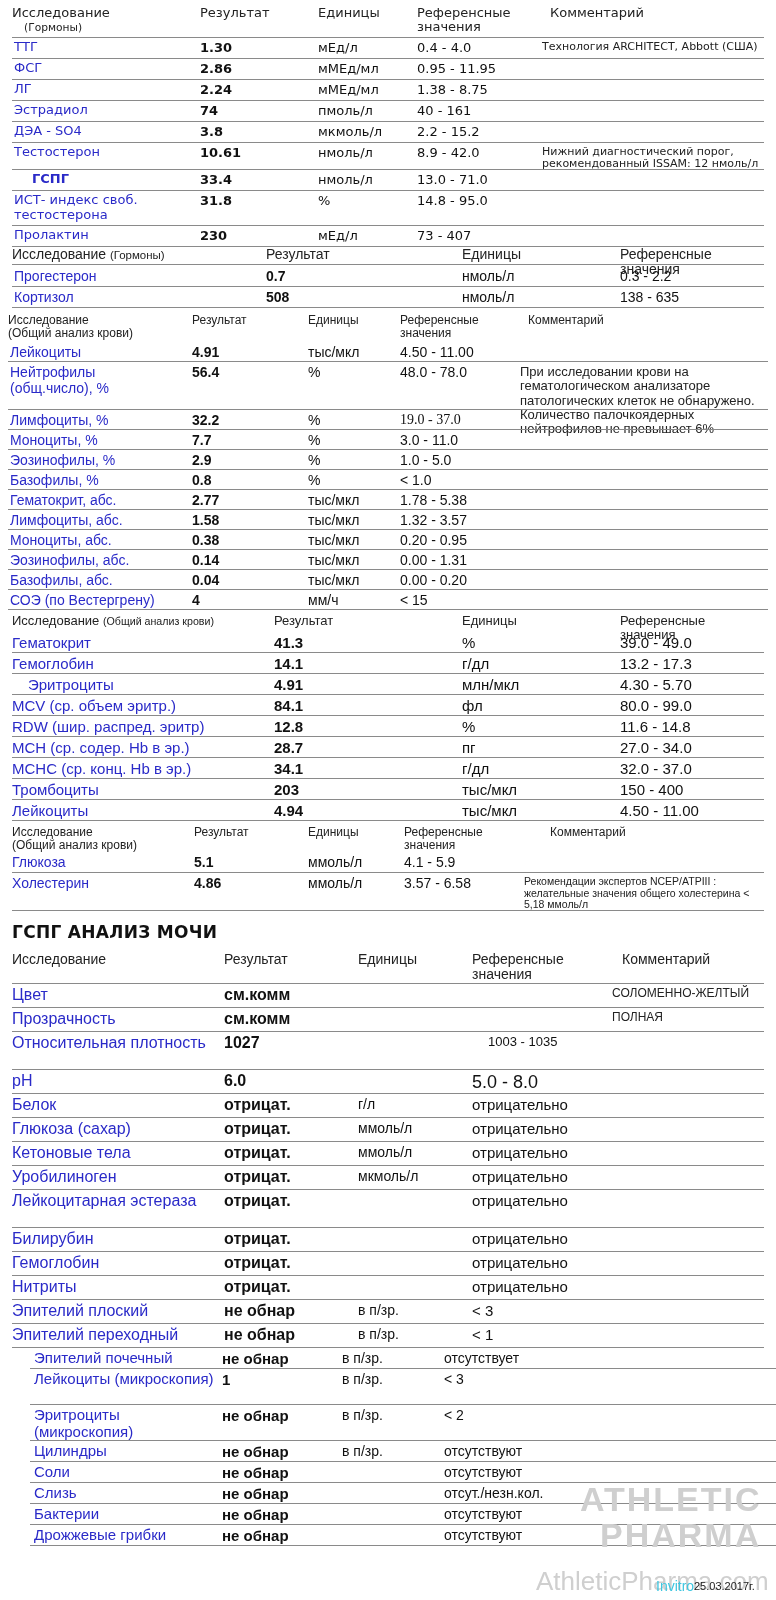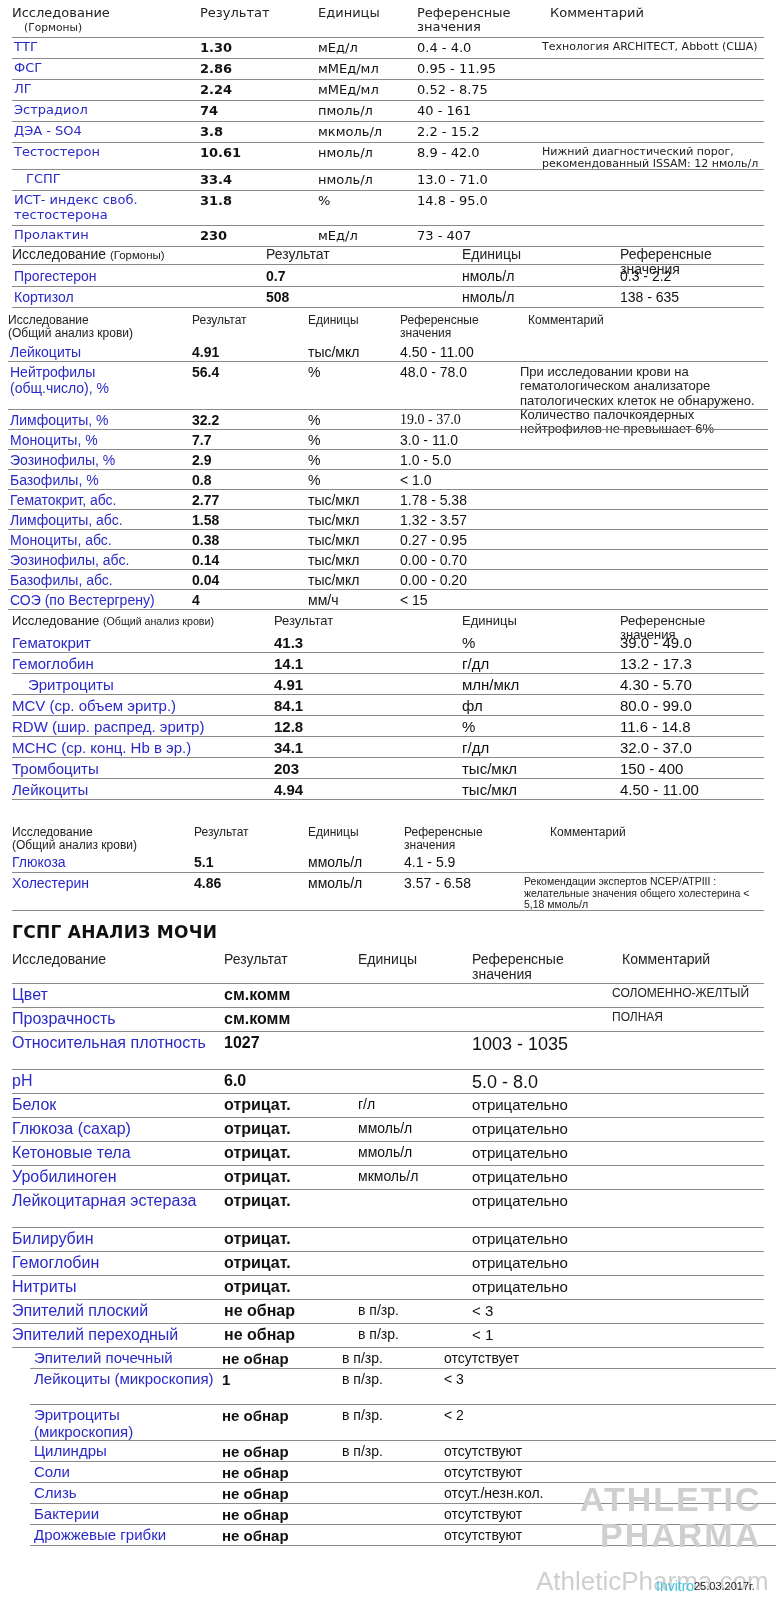--- a/index.html
+++ b/index.html
@@ -42,21 +42,21 @@
         <div class="cell name" style="left: 2px; width: 180px; white-space: normal; line-height: 1.15;">ФСГ</div>
         <div class="cell res" style="left: 188px;">2.86</div>
         <div class="cell" style="left: 306px;">мМЕд/мл</div>
         <div class="cell" style="left: 405px;">0.95 - 11.95</div>
         <div class="comment" style="left: 530px; width: 222px; white-space: normal; line-height: 1.1; font-size: 11px;"></div>
       </div>
       <div class="row" style="height: 21px;">
         <div class="cell name" style="left: 2px; width: 180px; white-space: normal; line-height: 1.15;">ЛГ</div>
         <div class="cell res" style="left: 188px;">2.24</div>
         <div class="cell" style="left: 306px;">мМЕд/мл</div>
-        <div class="cell" style="left: 405px;">0.52 - 8.75</div>
+        <div class="cell" style="left: 405px;">1.38 - 8.75</div>
         <div class="comment" style="left: 530px; width: 222px; white-space: normal; line-height: 1.1; font-size: 11px;"></div>
       </div>
       <div class="row" style="height: 21px;">
         <div class="cell name" style="left: 2px; width: 180px; white-space: normal; line-height: 1.15;">Эстрадиол</div>
         <div class="cell res" style="left: 188px;">74</div>
         <div class="cell" style="left: 306px;">пмоль/л</div>
         <div class="cell" style="left: 405px;">40 - 161</div>
         <div class="comment" style="left: 530px; width: 222px; white-space: normal; line-height: 1.1; font-size: 11px;"></div>
       </div>
       <div class="row" style="height: 21px;">
@@ -67,21 +67,21 @@
         <div class="comment" style="left: 530px; width: 222px; white-space: normal; line-height: 1.1; font-size: 11px;"></div>
       </div>
       <div class="row" style="height: 27px;">
         <div class="cell name" style="left: 2px; width: 180px; white-space: normal; line-height: 1.15;">Тестостерон</div>
         <div class="cell res" style="left: 188px;">10.61</div>
         <div class="cell" style="left: 306px;">нмоль/л</div>
         <div class="cell" style="left: 405px;">8.9 - 42.0</div>
         <div class="comment" style="left: 530px; width: 222px; white-space: normal; line-height: 1.1; font-size: 11px;">Нижний диагностический порог, рекомендованный ISSAM: 12 нмоль/л</div>
       </div>
       <div class="row" style="height: 21px;">
-        <div class="cell name" style="left: 14px; width: 180px; white-space: normal; line-height: 1.15;">ГСПГ</div>
+        <div class="cell name" style="left: 20px; width: 180px; white-space: normal; line-height: 1.15; font-weight: bold;">ГСПГ</div>
         <div class="cell res" style="left: 188px;">33.4</div>
         <div class="cell" style="left: 306px;">нмоль/л</div>
         <div class="cell" style="left: 405px;">13.0 - 71.0</div>
         <div class="comment" style="left: 530px; width: 222px; white-space: normal; line-height: 1.1; font-size: 11px;"></div>
       </div>
       <div class="row" style="height: 35px;">
         <div class="cell name" style="left: 2px; width: 180px; white-space: normal; line-height: 1.15;">ИСТ- индекс своб. тестостерона</div>
         <div class="cell res" style="left: 188px;">31.8</div>
         <div class="cell" style="left: 306px;">%</div>
         <div class="cell" style="left: 405px;">14.8 - 95.0</div>
@@ -182,28 +182,28 @@
         <div class="cell name" style="left: 2px; width: 170px; white-space: normal; line-height: 1.15;">Лимфоциты, абс.</div>
         <div class="cell res" style="left: 184px;">1.58</div>
         <div class="cell" style="left: 300px;">тыс/мкл</div>
         <div class="cell" style="left: 392px;">1.32 - 3.57</div>
         <div class="comment" style="left: 512px; width: 248px; white-space: normal; line-height: 1.1; font-size: 11px;"></div>
       </div>
       <div class="row" style="height: 20px;">
         <div class="cell name" style="left: 2px; width: 170px; white-space: normal; line-height: 1.15;">Моноциты, абс.</div>
         <div class="cell res" style="left: 184px;">0.38</div>
         <div class="cell" style="left: 300px;">тыс/мкл</div>
-        <div class="cell" style="left: 392px;">0.27 - 0.95</div>
+        <div class="cell" style="left: 392px;">0.20 - 0.95</div>
         <div class="comment" style="left: 512px; width: 248px; white-space: normal; line-height: 1.1; font-size: 11px;"></div>
       </div>
       <div class="row" style="height: 20px;">
         <div class="cell name" style="left: 2px; width: 170px; white-space: normal; line-height: 1.15;">Эозинофилы, абс.</div>
         <div class="cell res" style="left: 184px;">0.14</div>
         <div class="cell" style="left: 300px;">тыс/мкл</div>
-        <div class="cell" style="left: 392px;">0.00 - 0.70</div>
+        <div class="cell" style="left: 392px;">0.00 - 1.31</div>
         <div class="comment" style="left: 512px; width: 248px; white-space: normal; line-height: 1.1; font-size: 11px;"></div>
       </div>
       <div class="row" style="height: 20px;">
         <div class="cell name" style="left: 2px; width: 170px; white-space: normal; line-height: 1.15;">Базофилы, абс.</div>
         <div class="cell res" style="left: 184px;">0.04</div>
         <div class="cell" style="left: 300px;">тыс/мкл</div>
         <div class="cell" style="left: 392px;">0.00 - 0.20</div>
         <div class="comment" style="left: 512px; width: 248px; white-space: normal; line-height: 1.1; font-size: 11px;"></div>
       </div>
       <div class="row" style="height: 20px;">
@@ -246,20 +246,26 @@
         <div class="cell name" style="left: 0px;">MCV (ср. объем эритр.)</div>
         <div class="cell res" style="left: 262px;">84.1</div>
         <div class="cell" style="left: 450px;">фл</div>
         <div class="cell" style="left: 608px;">80.0 - 99.0</div>
       </div>
       <div class="row" style="height: 21px;">
         <div class="cell name" style="left: 0px;">RDW (шир. распред. эритр)</div>
         <div class="cell res" style="left: 262px;">12.8</div>
         <div class="cell" style="left: 450px;">%</div>
         <div class="cell" style="left: 608px;">11.6 - 14.8</div>
+      </div>
+      <div class="row" style="height: 21px;">
+        <div class="cell name" style="left: 0px;">MCH (ср. содер. Hb в эр.)</div>
+        <div class="cell res" style="left: 262px;">28.7</div>
+        <div class="cell" style="left: 450px;">пг</div>
+        <div class="cell" style="left: 608px;">27.0 - 34.0</div>
       </div>
       <div class="row" style="height: 21px;">
         <div class="cell name" style="left: 0px;">MCHC (ср. конц. Hb в эр.)</div>
         <div class="cell res" style="left: 262px;">34.1</div>
         <div class="cell" style="left: 450px;">г/дл</div>
         <div class="cell" style="left: 608px;">32.0 - 37.0</div>
       </div>
       <div class="row" style="height: 21px;">
         <div class="cell name" style="left: 0px;">Тромбоциты</div>
         <div class="cell res" style="left: 262px;">203</div>
@@ -323,21 +329,21 @@
         <div class="cell name" style="left: 0px; width: 200px; white-space: normal; line-height: 1.1;">Прозрачность</div>
         <div class="cell res" style="left: 212px;">см.комм</div>
         <div class="cell" style="left: 346px; font-size: 14px;"></div>
         <div class="cell" style="left: 460px; font-size: 15px;"></div>
         <div class="comment" style="left: 600px; font-size: 12px;">ПОЛНАЯ</div>
       </div>
       <div class="row" style="height: 38px;">
         <div class="cell name" style="left: 0px; width: 200px; white-space: normal; line-height: 1.1;">Относительная плотность</div>
         <div class="cell res" style="left: 212px;">1027</div>
         <div class="cell" style="left: 346px; font-size: 14px;"></div>
-        <div class="cell" style="left: 460px; font-size: 18px;">1003 - 1035</div>
+        <div class="cell" style="left: 476px; font-size: 13px;">1003 - 1035</div>
         <div class="comment" style="left: 600px; font-size: 12px;"></div>
       </div>
       <div class="row" style="height: 24px;">
         <div class="cell name" style="left: 0px; width: 200px; white-space: normal; line-height: 1.1;">pH</div>
         <div class="cell res" style="left: 212px;">6.0</div>
         <div class="cell" style="left: 346px; font-size: 14px;"></div>
         <div class="cell" style="left: 460px; font-size: 18px;">5.0 - 8.0</div>
         <div class="comment" style="left: 600px; font-size: 12px;"></div>
       </div>
       <div class="row" style="height: 24px;">

